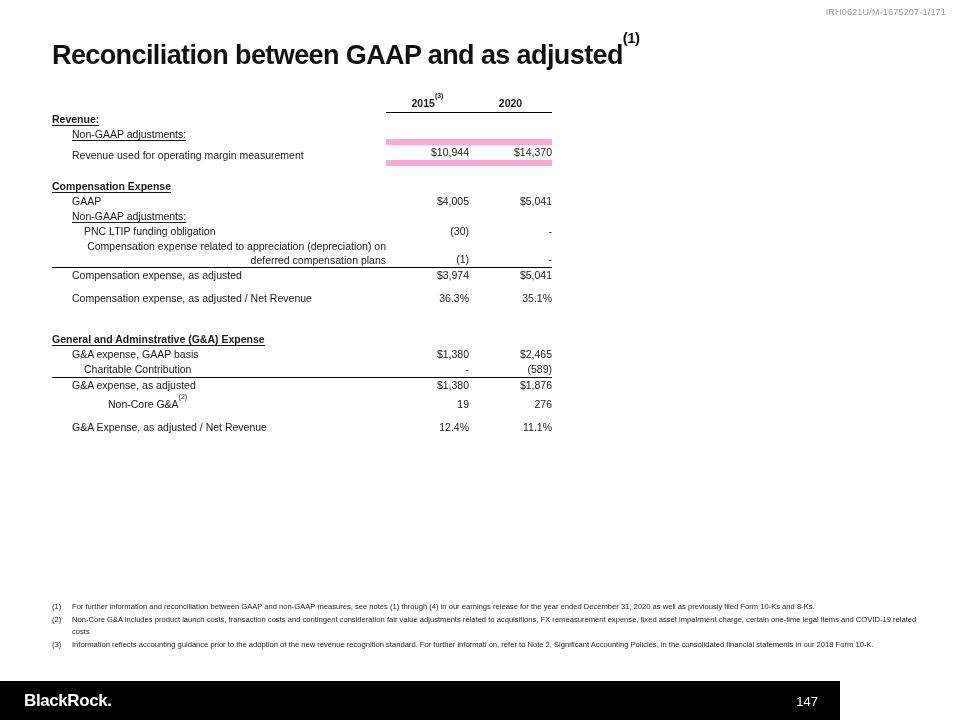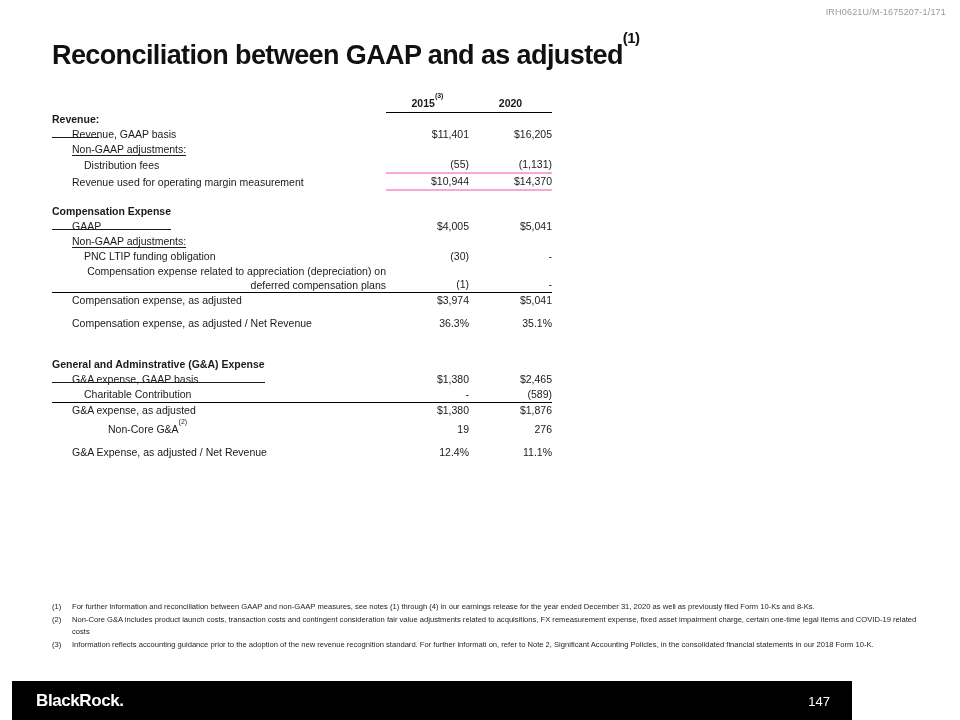--- a/index.html
+++ b/index.html
@@ -67,29 +67,29 @@
     font-weight: bold;
     font-size: 10.5px;
     text-align: center;
     padding-bottom: 1px;
     padding-right: 0;
   }
   .hdr td.c1, .hdr td.c2 { border-bottom: 1px solid #000; }
   .hdr sup { font-size: 7px; position: relative; top: -0.6em; }
 
   .sec-head { font-weight: bold; }
-  .sec-head span.u { border-bottom: 1px solid #1a1a1a; padding-bottom: 12px; }
+  .sec-head span.u { border-bottom: 1px solid #1a1a1a; padding-bottom: 0px; }
 
   .ind1 { padding-left: 20px !important; }
   .ind2 { padding-left: 32px !important; }
   .ind3 { padding-left: 56px !important; }
 
   .uline span.u { border-bottom: 1px solid #1a1a1a; margin-top: 26px; }
 
-  .rule-top td.c1, .rule-top td.c2 { border-top: 2px solid #f9a8d4; }
+  .rule-top td.c1, .rule-top td.c2 { border-top: 6px solid #f9a8d4; }
   .rule-top-all td { border-top: 1px solid #000; }
 
   .spacer td { height: 13px; line-height: 13px; font-size: 1px; }
   .spacer-sm td { height: 8px; line-height: 8px; font-size: 1px; }
 
   .two-line td.lbl { line-height: 14px; white-space: normal; text-align: right; }
 
   sup.fn { font-size: 7px; position: relative; top: -0.6em; }
 
   .footnotes {
@@ -100,21 +100,21 @@
     font-size: 7.6px;
     line-height: 11.5px;
     color: #1d1d1d;
   }
   .fn-row { display: flex; margin-bottom: 1.5px; }
   .fn-num { width: 20px; flex: 0 0 20px; }
   .fn-txt { flex: 1; }
 
   .footer-bar {
     position: absolute;
-    left: 12px;
+    left: 0;
     bottom: 0;
     width: 840px;
     height: 39px;
     background: #000000;
   }
   .brand {
     position: absolute;
     left: 24px;
     top: 10px;
     color: #ffffff;
@@ -145,34 +145,24 @@
         <td class="lbl"></td>
         <td class="c1"><span>2015</span><sup>(3)</sup></td>
         <td class="c2"><span>2020</span></td>
       </tr>
 
       <tr class="sec-head">
         <td class="lbl"><span class="u">Revenue:</span></td>
         <td class="c1"></td>
         <td class="c2"></td>
       </tr>
-      <tr>
-        <td class="lbl ind1">Revenue, GAAP basis</td>
-        <td class="c1">$11,401</td>
-        <td class="c2">$16,205</td>
-      </tr>
       <tr class="uline">
         <td class="lbl ind1"><span class="u">Non-GAAP adjustments:</span></td>
         <td class="c1"></td>
         <td class="c2"></td>
-      </tr>
-      <tr>
-        <td class="lbl ind2">Distribution fees</td>
-        <td class="c1">(55)</td>
-        <td class="c2">(1,131)</td>
       </tr>
       <tr class="rule-top">
         <td class="lbl ind1">Revenue used for operating margin measurement</td>
         <td class="c1">$10,944</td>
         <td class="c2">$14,370</td>
       </tr>
       <tr class="rule-top">
         <td class="lbl"></td>
         <td class="c1"></td>
         <td class="c2"></td>

